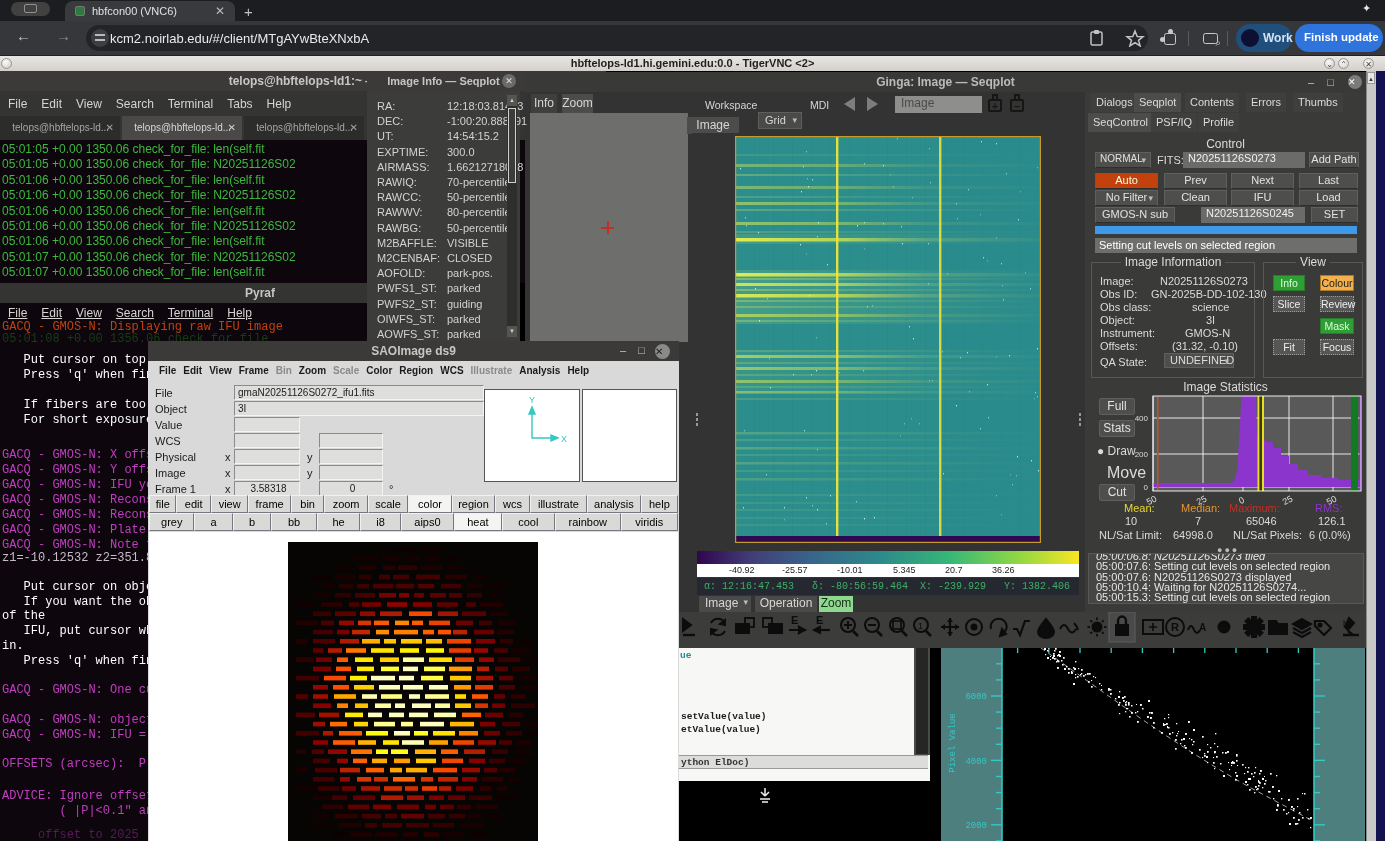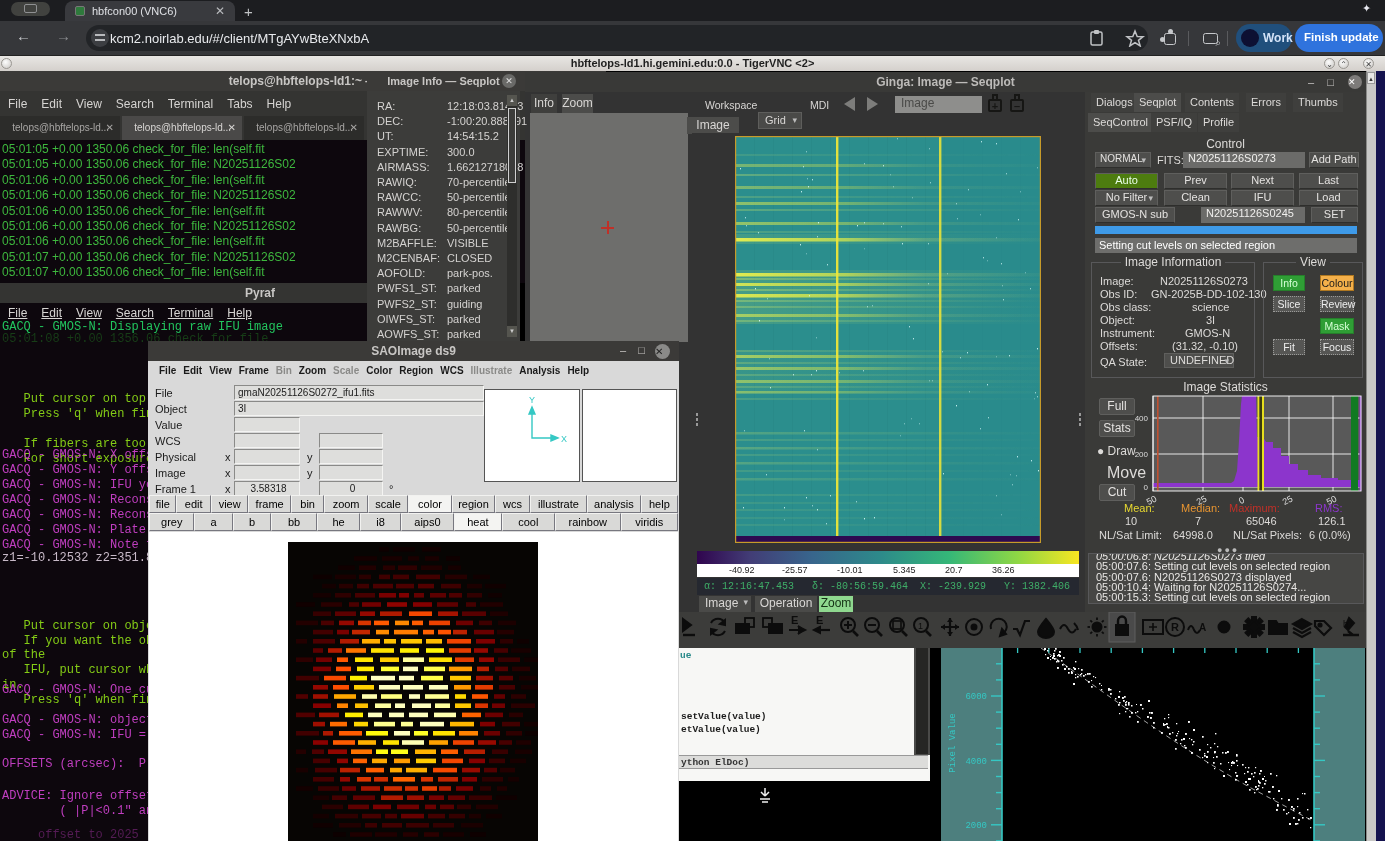--- a/index.html
+++ b/index.html
@@ -63,24 +63,24 @@
 .ttab .x { position:absolute; right:6px; }
 #termtext { position:absolute; left:0; top:69px; width:606px; height:143px; background:#0d070d;
   color:#3eb83e; font-size:12px; line-height:15.4px; padding:2px 0 0 2px; white-space:pre; }
 
 
 #pyraf { left:0; top:212px; width:520px; height:558px; background:#0d070d; }
 #pyraf .menubar { left:8px; top:23px;text-decoration:underline; }
 #pyraf .body { position:absolute; left:0; top:40px; width:520px; height:518px; background:#0d070d; }
 .pl { position:absolute; left:2px; font-family:"Liberation Mono", monospace; font-size:12px; white-space:pre; }
 .pl.mag { color:#c03ec0; }
-.pl.dim { color:#84cc16;margin-top:39px; }
+.pl.dim { color:#ffffff; }
 .pl.lt  { color:#c8bac8; }
 .pl.dk  { color:#551c55; }
-#gacq0 { position:absolute; left:2px; top:-3px; color:#22c55e; font-family:"Liberation Mono", monospace; font-size:12px;text-align:center; }
+#gacq0 { position:absolute; left:2px; top:-3px; color:#c2410c; font-family:"Liberation Mono", monospace; font-size:12px;text-align:center; }
 #gacq1 { position:absolute; left:2px; top:9px; color:#173d17; font-family:"Liberation Mono", monospace; font-size:12px; }
 
 
 #imginfo { left:367px; top:0px; width:153px; height:270px; background:#3c3c3a; }
 #imginfo .titlebar { font-size:11px; }
 #imginfo .xbtn { position:absolute; right:4px; top:3px; width:14px; height:14px; background:#6a6a68;
   border-radius:50%; color:#e0e0e0; font-size:9px; line-height:14px; text-align:center; font-weight:normal; }
 .irow { position:absolute; left:10px; width:138px; height:15.2px; font-size:11px; color:#d4d2d0; white-space:nowrap; }
 .irow .il { }
 .irow .iv { position:absolute; left:70px; }
@@ -135,21 +135,21 @@
 
 
 #rpanel { position:absolute; left:560px; top:20px; width:281px; height:520px; background:#3a3a38; font-size:12px; color:#dddbd9; }
 .rtab { position:absolute; top:1px; height:19px; background:#3f3f3d; text-align:center; line-height:19px; padding:0 5px; font-size:11px; white-space:nowrap; }
 .rtab.on { background:#4c4c4a; }
 .rtab2 { position:absolute; top:21px; height:19px; background:#3f3f3d; text-align:center; line-height:19px; padding:0 5px; font-size:11px; white-space:nowrap; }
 .rtab2.on { background:#4c4c4a; }
 #ctl-title { position:absolute; left:0; top:45px; width:100%; text-align:center; }
 .rbtn { position:absolute; background:#4e4e4c; border:1px solid #5f5f5d; border-bottom-color:#2e2e2c;
   text-align:center; color:#e4e2e0; font-size:11px; white-space:nowrap; overflow:hidden; }
-.rbtn.green { background:#4d7c0f; color:#eaffea; }
+.rbtn.green { background:#c2410c; color:#eaffea; }
 .rdd:after { content:"\25BE"; position:absolute; right:4px; top:2px; font-size:9px; color:#bbb; }
 .rfield { position:absolute; background:#6b6b69; color:#f0efed; padding-left:5px; font-size:11px; white-space:nowrap; }
 #prog { position:absolute; left:10px; top:134px; width:262px; height:8px; background:#3e9ae8; }
 #stmsg { position:absolute; left:10px; top:146px; width:262px; height:15px; background:#6e6e6c;
   color:#fff; font-size:11px; padding:1px 0 0 4px; }
 .frame { position:absolute; border:1px solid #58585a; }
 .ftitle { position:absolute; top:-8px; width:100%; text-align:center; }
 .ftitle span { background:#3a3a38; padding:0 4px; }
 .kv { position:absolute; left:8px; font-size:11px; white-space:nowrap; }
 .kv .v { position:absolute; left:58px; white-space:nowrap; }

